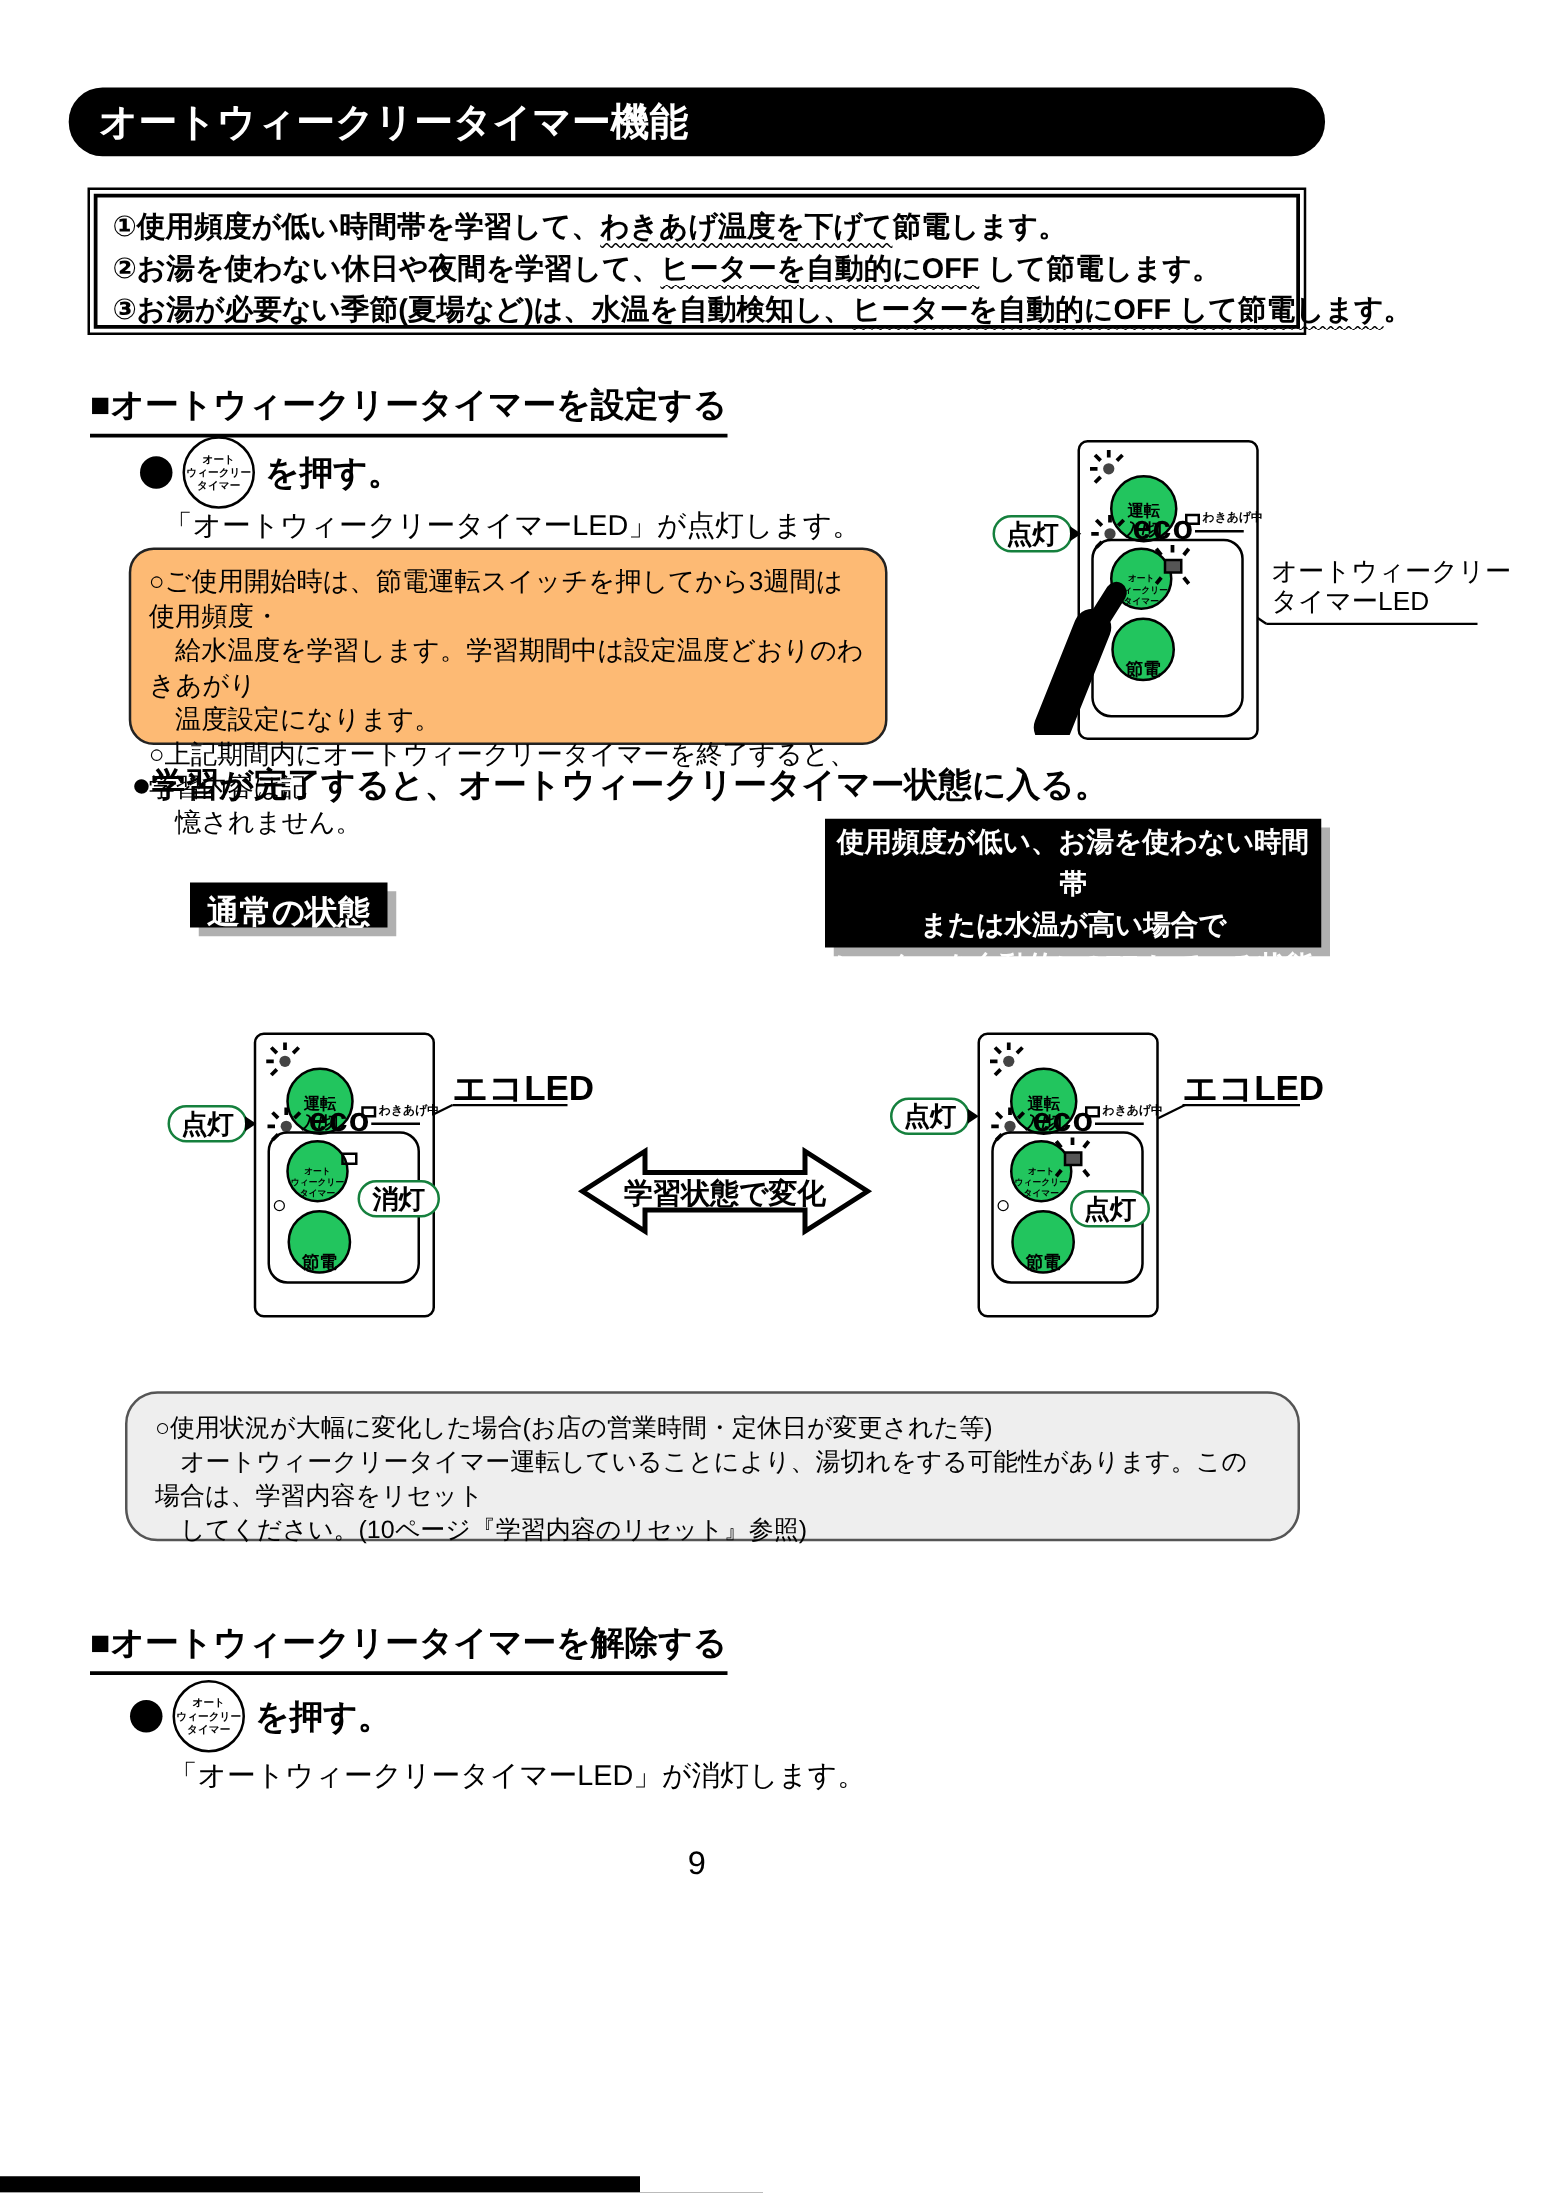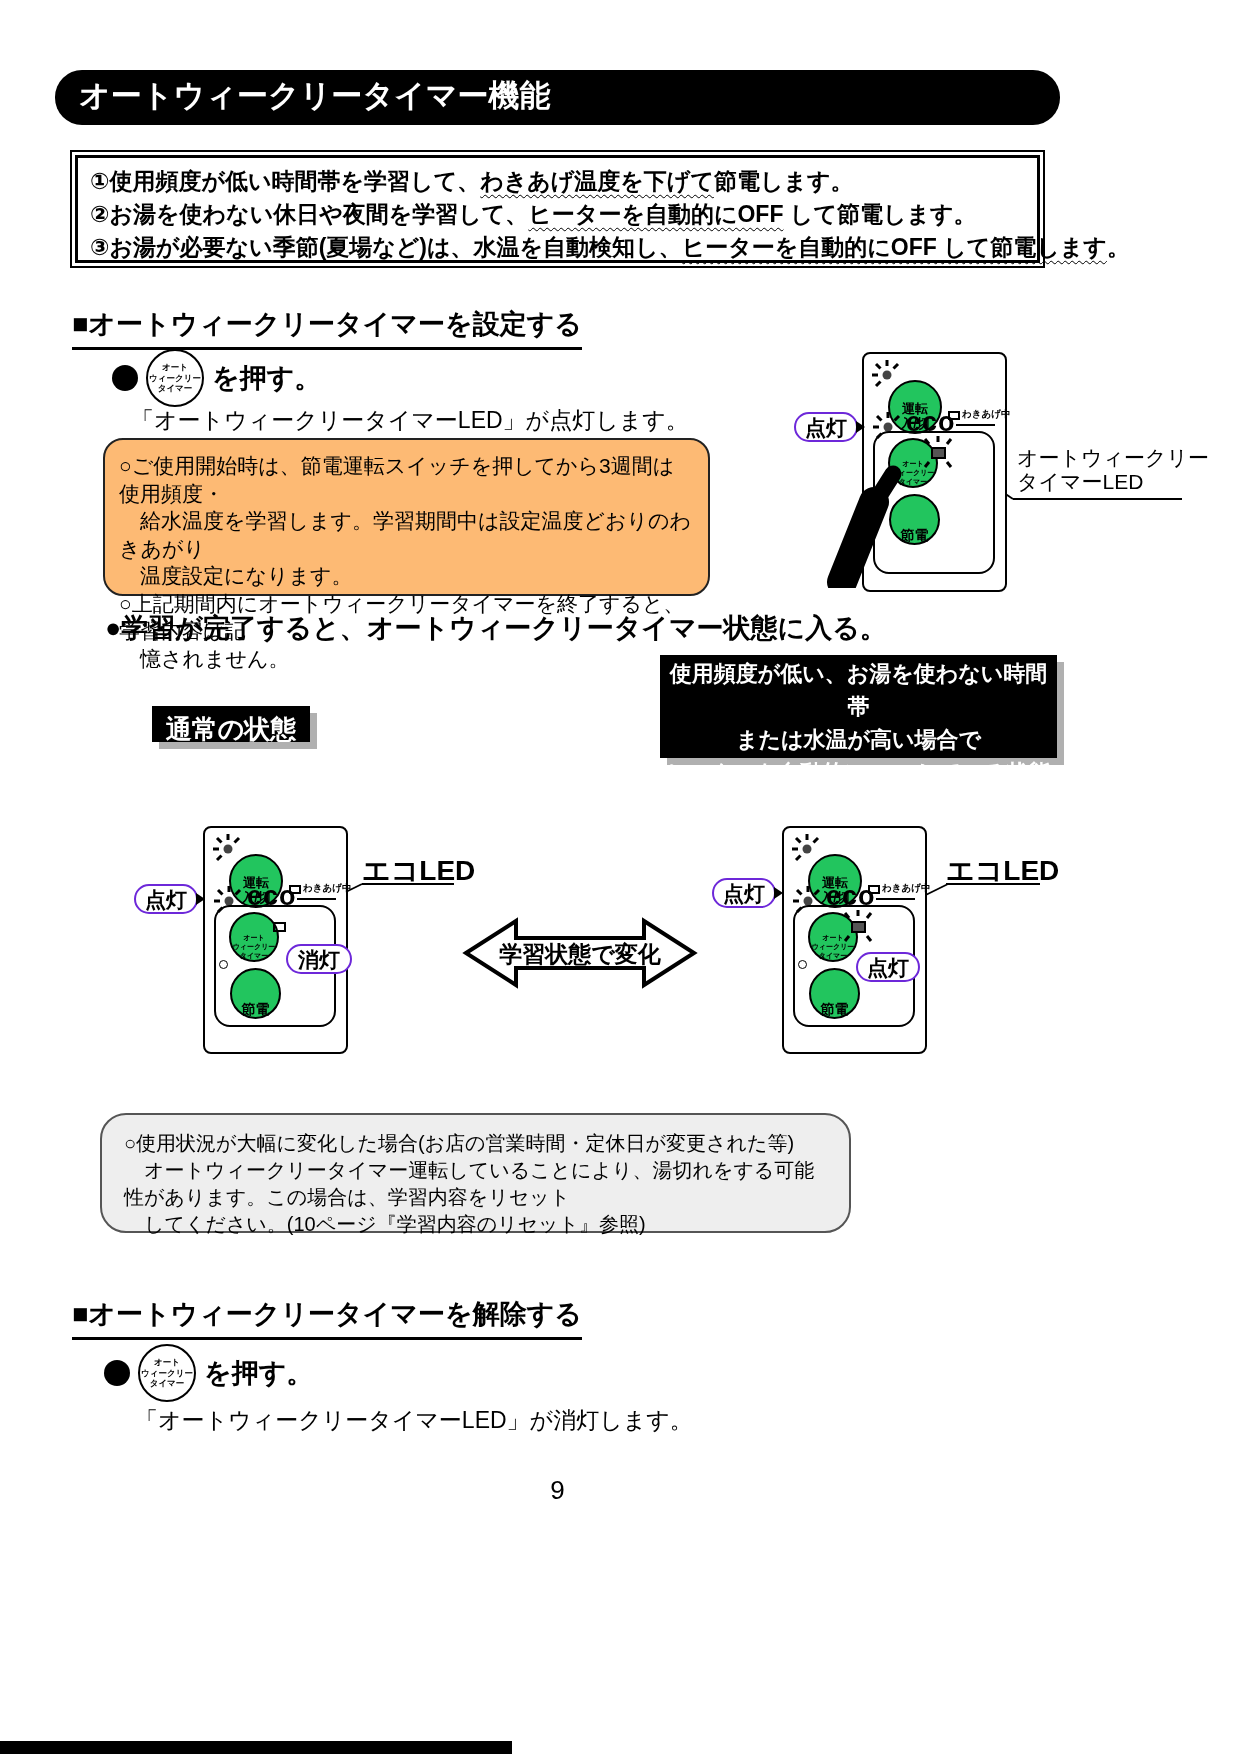--- a/index.html
+++ b/index.html
@@ -2,42 +2,42 @@
 <html><head>
 <meta charset="utf-8">
 <style>
   html,body{margin:0;padding:0;background:#888;}
   .page{position:relative;width:1240px;height:1754px;background:#fff;margin:0 auto;
         font-family:"Liberation Sans","DejaVu Sans",sans-serif;color:#000;overflow:hidden;}
   .abs{position:absolute;}
 
   
   .banner{left:55px;top:70px;width:1005px;height:55px;background:#000;border-radius:27px;
-          color:#fff;font-size:31px;font-weight:bold;line-height:55px;padding-left:24px;box-sizing:border-box;font-family:Liberation Mono, monospace;}
+          color:#fff;font-size:31px;font-weight:bold;line-height:55px;padding-left:24px;box-sizing:border-box;}
 
   
   .intro-outer{left:70px;top:150px;width:975px;height:118px;border:2px solid #000;padding:3px;box-sizing:border-box;}
   .intro-inner{border:3px solid #000;width:100%;height:100%;box-sizing:border-box;padding:7px 12px;}
   .intro-line{font-size:23px;font-weight:bold;line-height:33px;white-space:nowrap;}
   .wavy{text-decoration-line:underline;text-decoration-style:wavy;text-decoration-thickness:1px;text-underline-offset:5px;}
 
   
   .sec-heading{font-size:27px;font-weight:bold;border-bottom:3px solid #000;padding-bottom:5px;display:inline-block;}
   .bullet-row{display:flex;align-items:center;gap:8px;}
   .big-dot{width:26px;height:26px;background:#000;border-radius:50%;flex:0 0 auto;}
   .round-btn-sm{width:54px;height:54px;border:2.5px solid #000;border-radius:50%;background:#fff;
     display:flex;flex-direction:column;align-items:center;justify-content:center;flex:0 0 auto;}
   .round-btn-sm span{font-size:8.5px;font-weight:bold;line-height:1.25;white-space:nowrap;}
   .press-label{font-size:27px;font-weight:bold;}
   .result-line{font-size:23px;}
 
   
   .note-box{left:103px;top:438px;width:607px;height:158px;background:#fdba74;border:2px solid #222;
             border-radius:20px;padding:12px 14px;box-sizing:border-box;font-size:21px;line-height:27.5px;white-space:pre-line;}
-  .caution-box{left:100px;top:1113px;width:751px;height:120px;background:#eee;border:2px solid #555;
+  .caution-box{left:100px;top:1113px;width:940px;height:120px;background:#eee;border:2px solid #555;
             border-radius:26px;padding:15px 22px;box-sizing:border-box;font-size:20px;line-height:27px;white-space:pre-line;}
 
   
   .panel{border:2px solid #000;border-radius:8px;background:#fff;width:145px;box-sizing:border-box;}
   .panel.tall{height:240px;}
   .panel.short{height:228px;}
   .pbtn{position:absolute;border:2px solid #000;border-radius:50%;background:#22c55e;
         display:flex;flex-direction:column;align-items:center;justify-content:flex-end;}
   .pbtn span{font-weight:bold;line-height:1.15;white-space:nowrap;}
   .power-btn{left:24px;top:26px;width:50px;height:50px;}
@@ -52,21 +52,21 @@
   .eco-line{position:absolute;left:92px;top:70px;width:39px;border-top:2px solid #000;}
   .inner-box{position:absolute;left:9px;top:77px;width:122px;border:2px solid #000;border-radius:16px;box-sizing:border-box;}
   .inner-box.tall{height:143px;}
   .inner-box.short{height:122px;}
   .sq-led-off{position:absolute;left:68px;top:94px;width:13px;height:10px;border:2px solid #000;box-sizing:border-box;}
   .rnd-led-off{position:absolute;left:14px;top:132px;width:9px;height:9px;border:1.5px solid #000;border-radius:50%;box-sizing:border-box;}
   .burst{position:absolute;width:34px;height:34px;}
   .sq-burst{position:absolute;left:54px;top:81px;width:40px;height:36px;}
 
   
-  .bubble{position:absolute;border:2px solid #6d28d9;border-radius:17px;background:#fff;
+  .bubble{position:absolute;border:2px solid #15803d;border-radius:17px;background:#fff;
           font-size:21px;font-weight:bold;text-align:center;line-height:28px;width:64px;height:30px;box-sizing:border-box;}
   .bubble.tail-r::after{content:'';position:absolute;left:100%;top:50%;transform:translateY(-50%);
           border-top:6px solid transparent;border-bottom:6px solid transparent;border-left:9px solid #000;}
 
   .led-callout{font-size:21px;line-height:24px;white-space:pre-line;}
   .eco-callout{font-size:28px;font-weight:bold;white-space:nowrap;}
 
   
   .normal-label{left:152px;top:706px;width:158px;height:36px;background:#000;color:#fff;
       font-size:26px;font-weight:bold;text-align:center;line-height:46px;box-shadow:7px 7px 0 #b0b0b0;}

